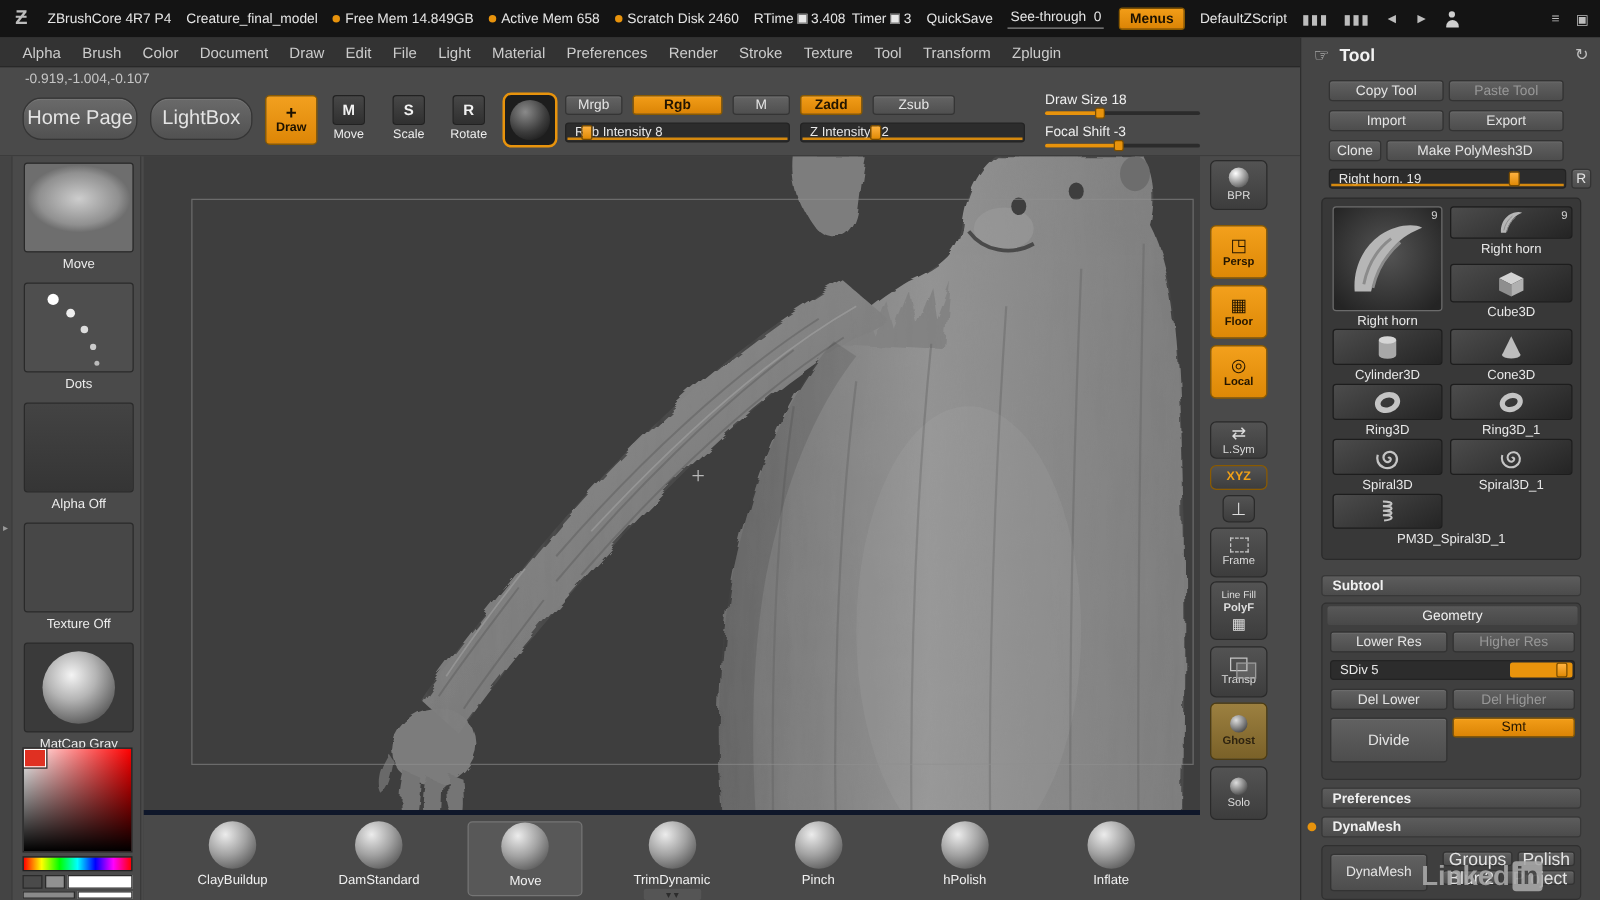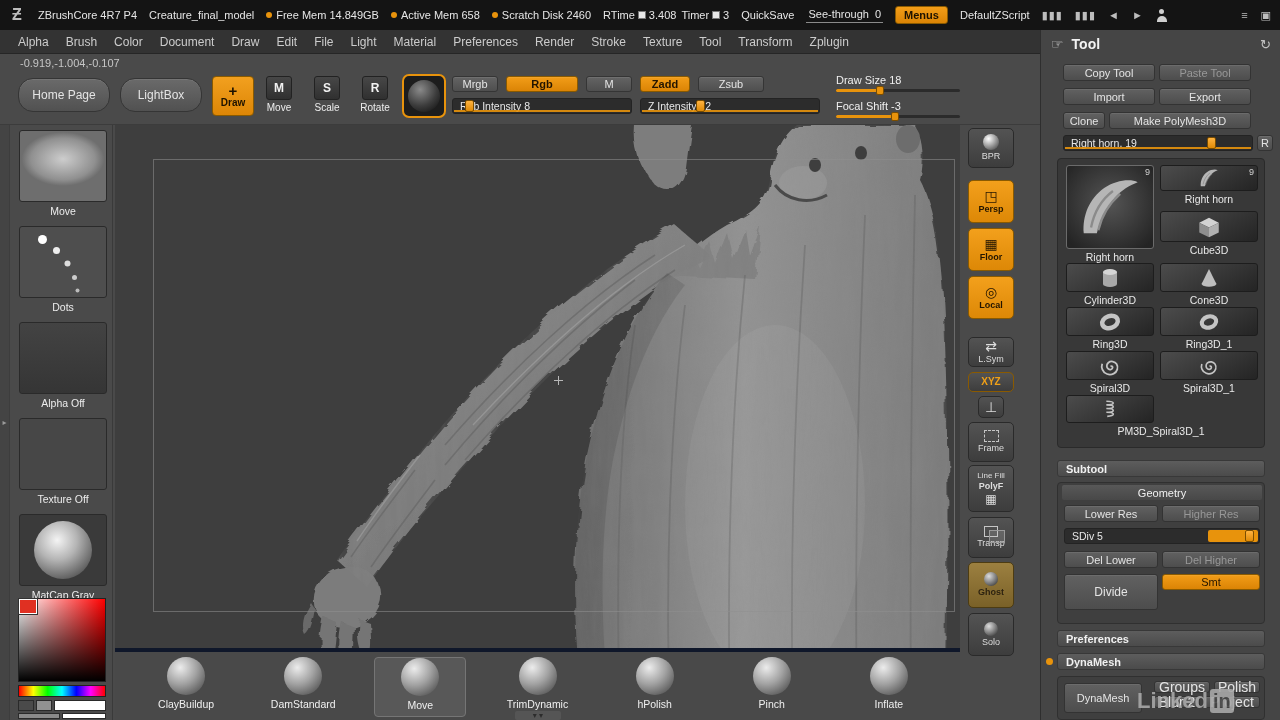--- a/index.html
+++ b/index.html
@@ -28,21 +28,21 @@
     border-bottom:1px solid #262626;display:flex;align-items:center;gap:17px;padding:0 0 0 18px;
     font-size:12px;color:#cccccc;white-space:nowrap}
   .menu-item{cursor:pointer}
 
   
   .toolbar{position:absolute;left:0;top:54px;width:1040px;height:71px;background:#4a4a4a;border-bottom:1px solid #3c3c3c}
   .coords{position:absolute;left:20px;top:3px;font-size:11px;color:#c6c6c6}
   .btn{position:absolute;display:flex;align-items:center;justify-content:center;
     background:linear-gradient(#646464,#4f4f4f);border:1px solid #353535;border-radius:3px;
     color:#e4e4e4;font-size:11px;box-shadow:inset 0 1px 0 rgba(255,255,255,.08);cursor:pointer}
-  .btn.big{font-size:12px;border-radius:15px;background:linear-gradient(#6a6a6a,#515151)}
+  .btn.big{font-size:16px;border-radius:15px;background:linear-gradient(#6a6a6a,#515151)}
   .btn.orange{background:linear-gradient(#f29d18,#db8405);color:#231500;font-weight:bold;border-color:#8a5a00}
   .tool-mini{position:absolute;width:42px;display:flex;flex-direction:column;align-items:center;gap:2px;cursor:pointer}
   .tool-mini .mico{width:26px;height:24px;background:linear-gradient(#474747,#303030);border:1px solid #222;
     border-radius:3px;display:flex;align-items:center;justify-content:center;font-weight:bold;font-size:12px;color:#f2f2f2}
   .tool-mini .mlbl{font-size:10px;color:#ededed}
   .drawbtn{position:absolute;width:42px;height:40px;background:linear-gradient(#f2a01f,#dd8606);border:1px solid #8a5a00;
     border-radius:4px;display:flex;flex-direction:column;align-items:center;justify-content:center;cursor:pointer;color:#1d1200}
   .drawbtn .dmark{font-size:15px;font-weight:bold;line-height:13px}
   .drawbtn .dlbl{font-size:10px;font-weight:bold}
   .matball{position:absolute;width:44px;height:44px;border:2px solid #e8930c;border-radius:7px;background:#1d1d1d;
@@ -399,25 +399,25 @@
     <div class="tray-item sel">
       <div class="sphere"></div>
       <span class="tray-lbl">Move</span>
     </div>
     <div class="tray-item">
       <div class="sphere"></div>
       <span class="tray-lbl">TrimDynamic</span>
     </div>
     <div class="tray-item">
       <div class="sphere"></div>
-      <span class="tray-lbl">hPolish</span>
+      <span class="tray-lbl">Pinch</span>
     </div>
     <div class="tray-item">
       <div class="sphere"></div>
-      <span class="tray-lbl">Pinch</span>
+      <span class="tray-lbl">hPolish</span>
     </div>
     <div class="tray-item">
       <div class="sphere"></div>
       <span class="tray-lbl">Inflate</span>
     </div>
     <div class="tray-scroll">
       <span>▾ ▾</span>
     </div>
   </div>
 

